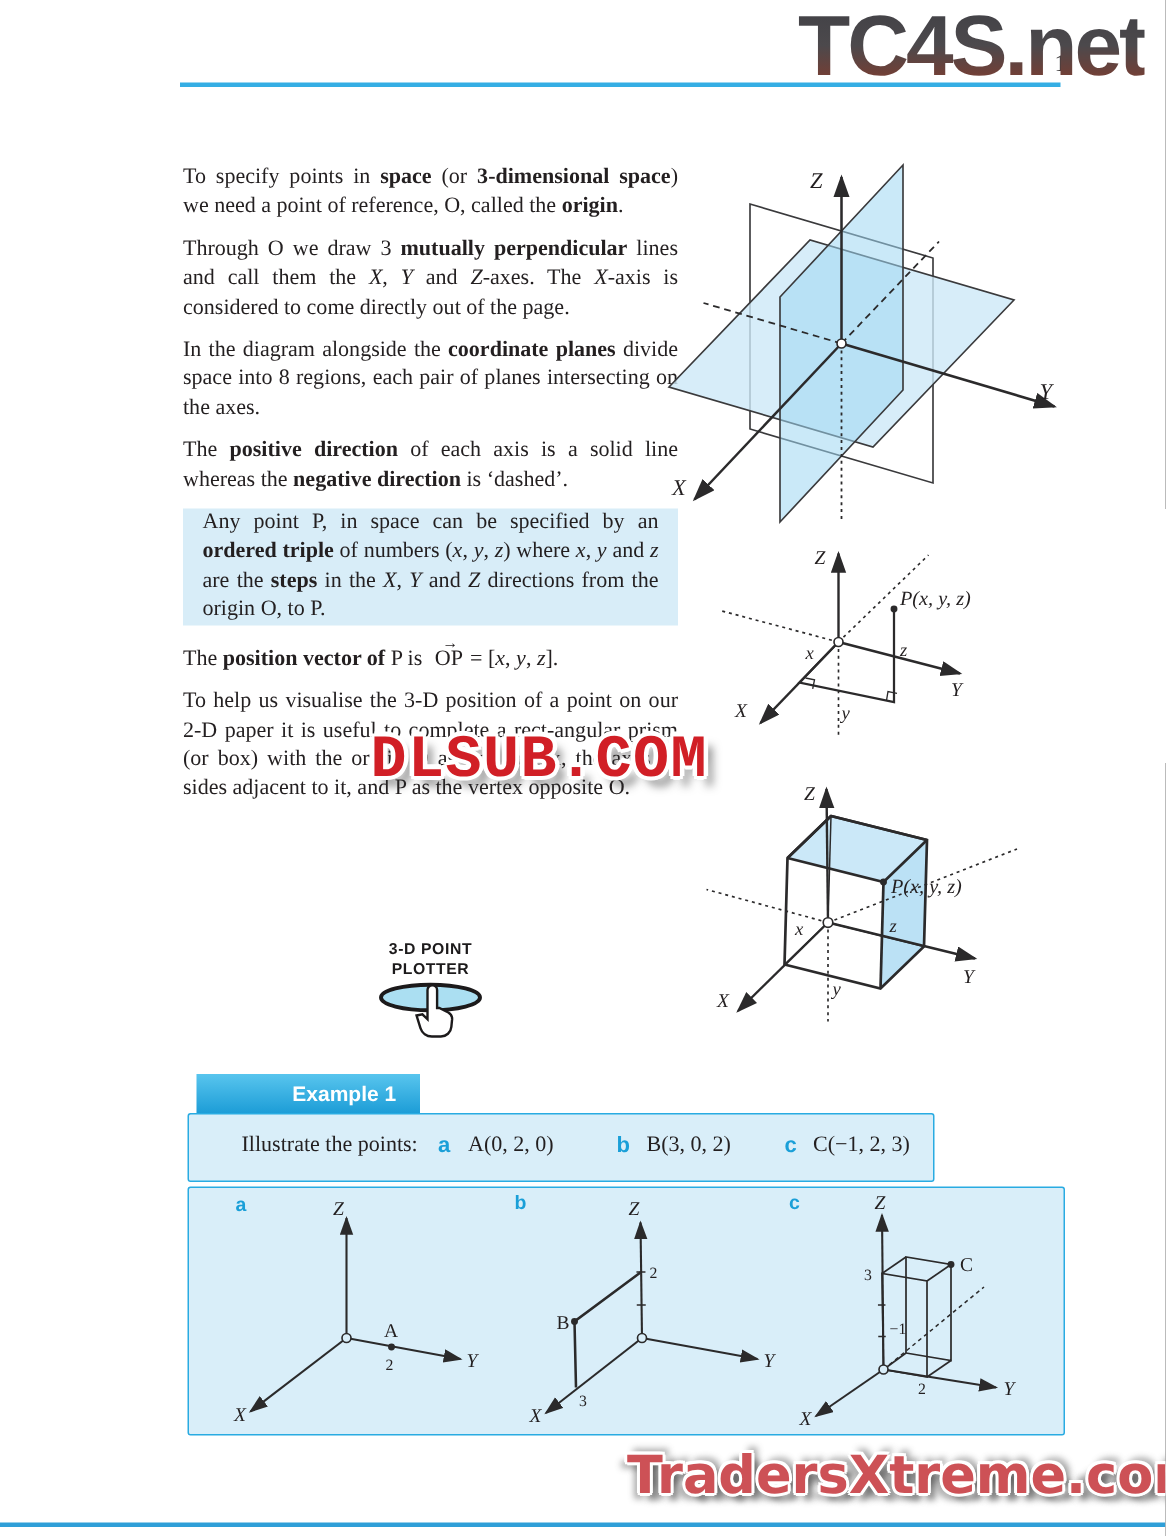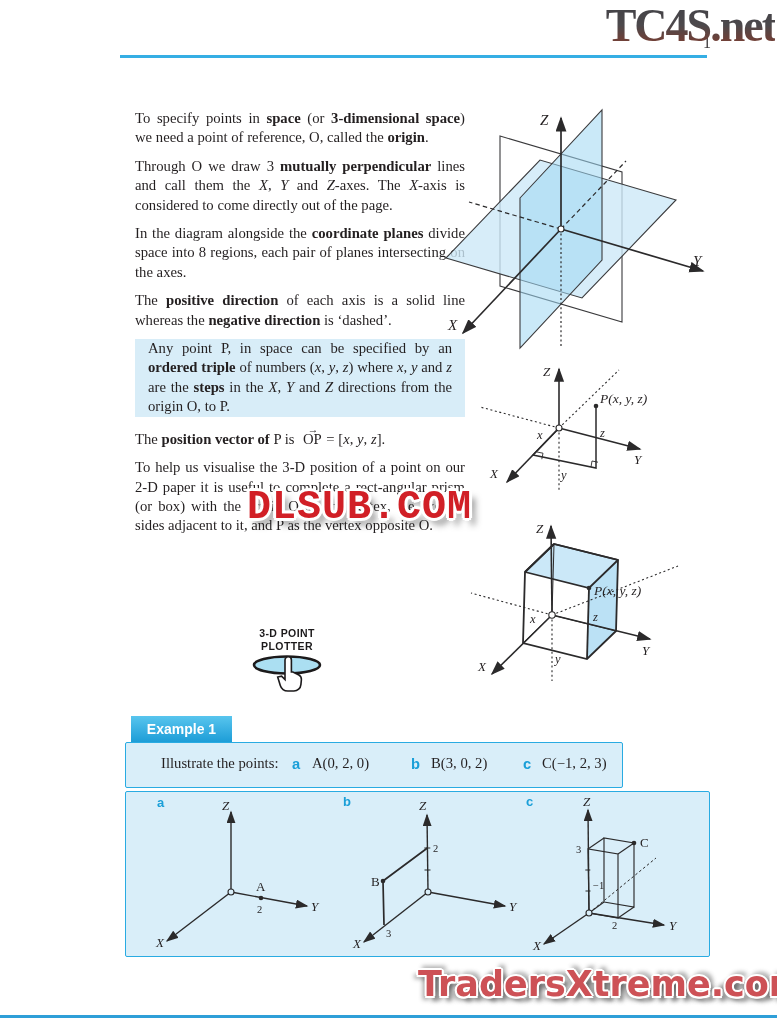--- a/index.html
+++ b/index.html
@@ -1,31 +1,31 @@
 <!DOCTYPE html>
 <html><head>
 <meta charset="utf-8">
 <style>
   html,body{margin:0;padding:0;background:#888;}
   .page{position:relative;width:777px;height:1024px;background:#fff;overflow:hidden;
         font-family:"Liberation Serif",serif;color:#231f20;}
 
-  .logo{position:absolute;top:3px;right:2px;line-height:1;z-index:6;
-        font-family:Liberation Serif, serif;font-weight:900;font-size:46px;letter-spacing:-2px;
+  .logo{position:absolute;top:3px;right:14px;line-height:1;z-index:6;
+        font-family:Liberation Sans, sans-serif;font-weight:900;font-size:57px;letter-spacing:-2px;
         background:linear-gradient(180deg,#414146 0%,#4c494c 48%,#6e4038 80%,#8e4b3c 100%);
         -webkit-background-clip:text;background-clip:text;color:transparent;}
   .pagenum{position:absolute;top:34px;left:703px;font-size:16px;color:#3d3a3b;}
   .hdr{position:absolute;top:40px;left:120px;width:584px;text-align:right;
        font-size:12.8px;color:#3cb4e7;letter-spacing:.2px;}
   .hdr-line{position:absolute;top:55px;left:120px;width:587px;height:2.5px;background:#35aee4;}
   .title{position:absolute;top:70px;left:121px;font-family:"Liberation Sans",sans-serif;
          font-weight:bold;font-size:17.5px;color:#1c1a1b;letter-spacing:.1px;}
 
   .textcol{position:absolute;left:122px;top:109px;width:330px;font-size:14.7px;
-           line-height:19.4px;text-align:justify;margin-left:13px;}
+           line-height:19.4px;text-align:justify;}
   .textcol p{margin:0 0 9px 0;}
   .highlight{background:#d8edf8;padding:0 13px;margin:9px 0 13px 0;}
   .pv{margin-top:3px;}
   .seg-b{font-weight:bold;}
   .seg-i{font-style:italic;}
   .seg-vec{position:relative;display:inline-block;padding:0 1px;}
   .seg-vec::after{content:"\2192";position:absolute;left:54%;top:-0.92em;
                   transform:translateX(-50%);font-size:.72em;}
 
   .plotter{position:absolute;left:230px;top:627px;width:114px;text-align:center;
@@ -44,21 +44,21 @@
           font-family:"DejaVu Sans",sans-serif;font-weight:bold;font-size:35px;
           color:#cd5156;
           text-shadow:2px 0 0 #fff,-2px 0 0 #fff,0 2px 0 #fff,0 -2px 0 #fff,
                       1.5px 1.5px 0 #fff,-1.5px -1.5px 0 #fff,1.5px -1.5px 0 #fff,-1.5px 1.5px 0 #fff,
                       5px 5px 4px rgba(70,70,70,.65),-4px 4px 4px rgba(70,70,70,.45),4px -4px 4px rgba(70,70,70,.45);}
   .bottom-line{position:absolute;left:0;top:1015px;width:777px;height:2.5px;background:#2f9fd8;}
 
   .ex-tab{position:absolute;left:131px;top:716px;width:101px;height:26px;z-index:2;
           background:linear-gradient(180deg,#58c5ee,#1d9dd7);color:#fff;
           font-family:"Liberation Sans",sans-serif;font-weight:bold;font-size:14px;
-          line-height:26px;text-align:center;}
+          line-height:26px;text-align:center;padding-left:48px;}
   .ex-box{position:absolute;left:125px;background:#d9eef9;border:1.6px solid #29abe2;
           border-radius:2px;box-sizing:border-box;}
   .ex-box1{top:742px;width:498px;height:46px;}
   .ex-box2{top:791px;width:585px;height:166px;}
   .ex-box1 span{position:absolute;top:12px;font-size:14.7px;}
   .ex-key{font-family:"Liberation Sans",sans-serif;font-weight:bold;font-size:13px;color:#1a9fd8;}
   .fig-key{position:absolute;z-index:3;font-family:"Liberation Sans",sans-serif;
            font-weight:bold;font-size:13px;color:#1a9fd8;}
 
   .t-ax{font:italic 15px "Liberation Serif",serif;fill:#231f20;}

